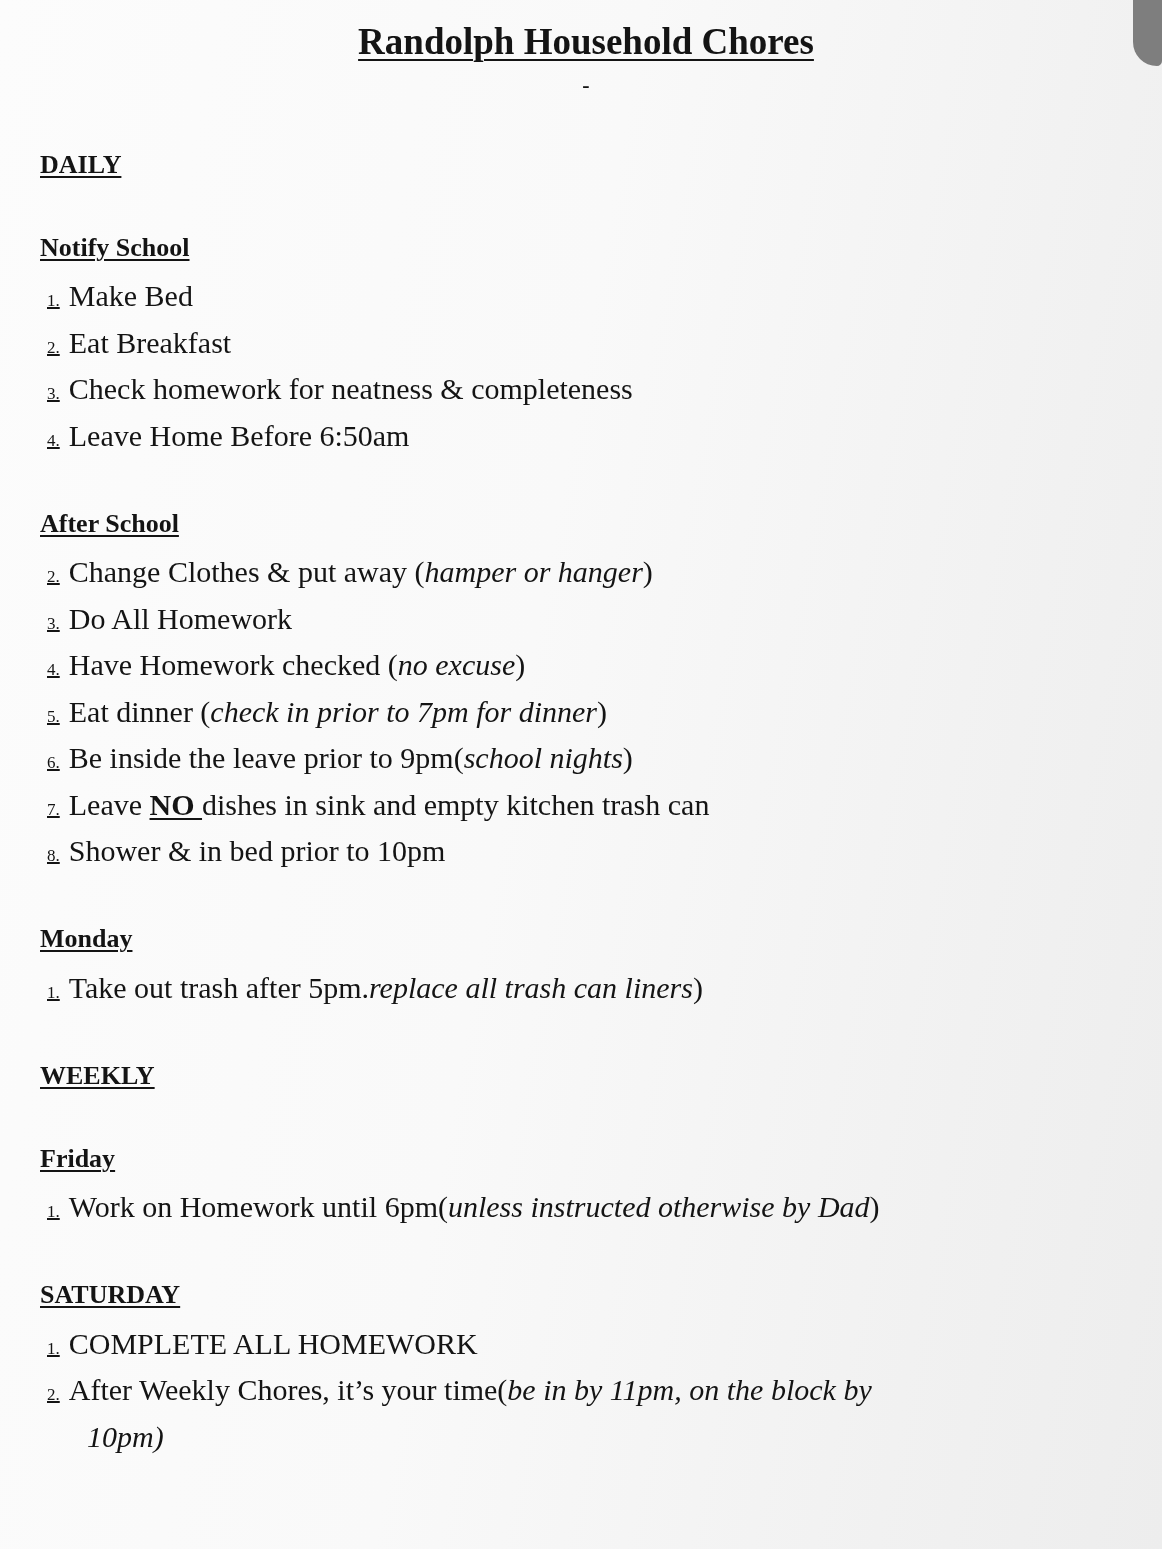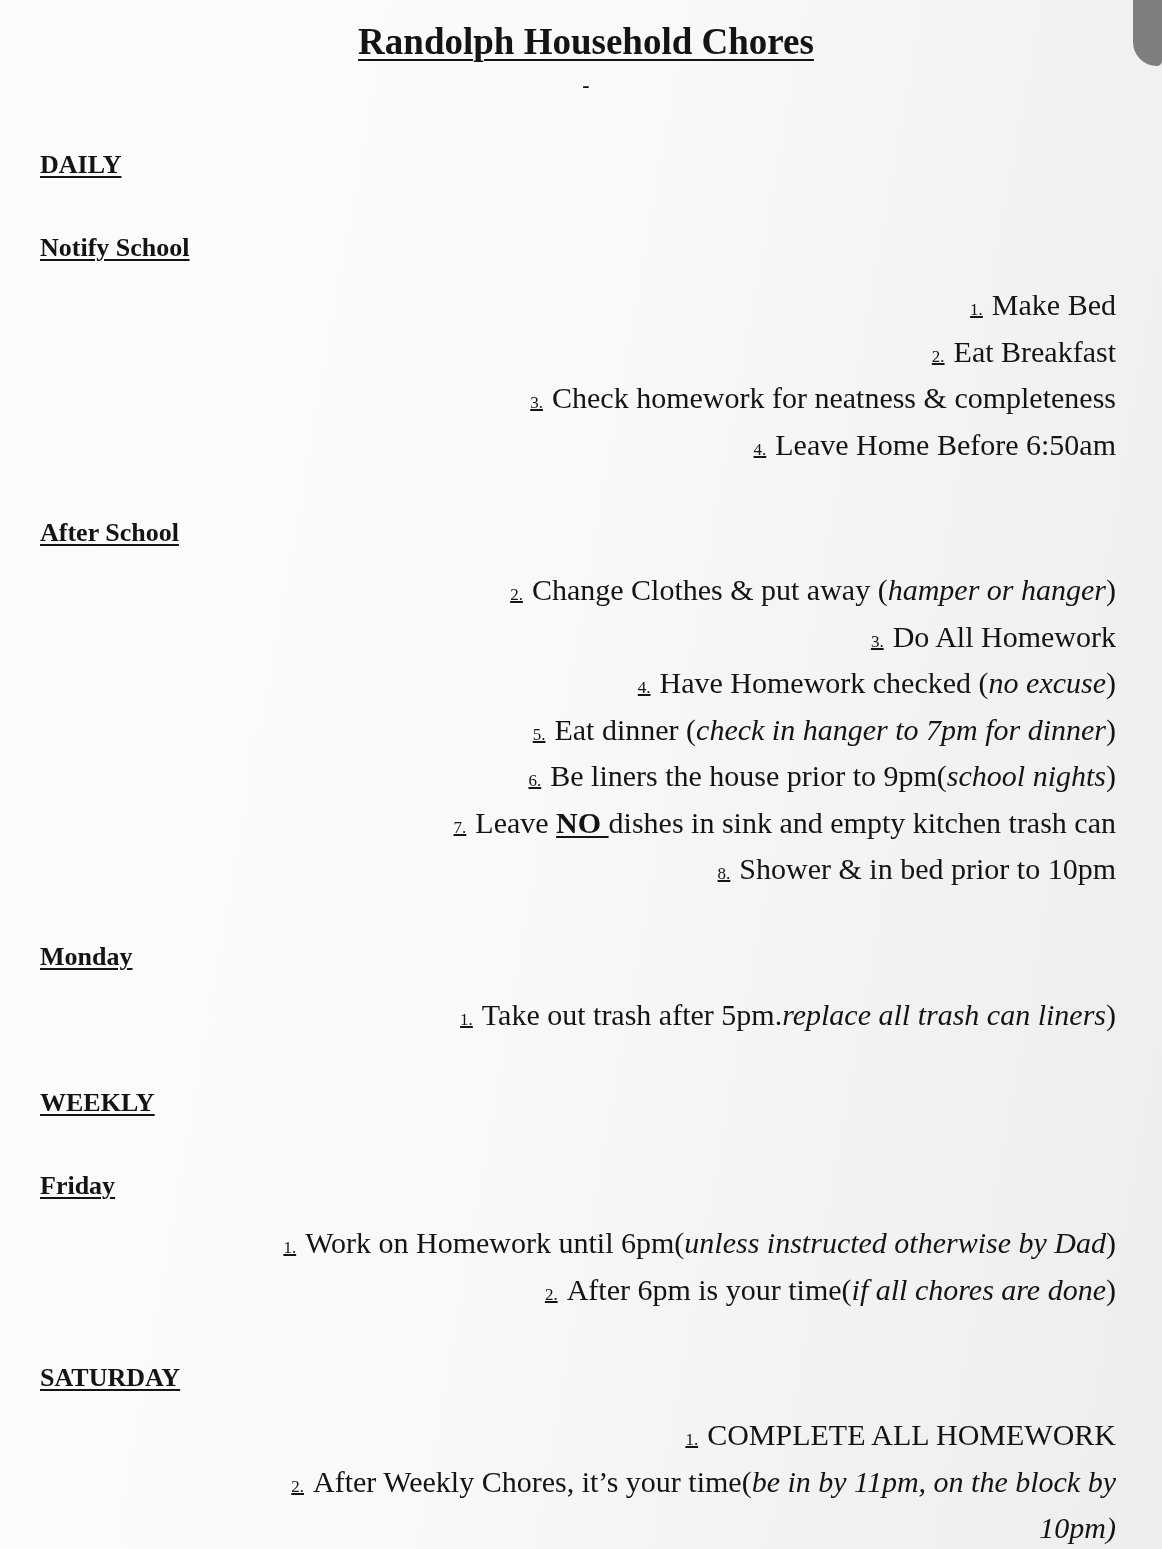--- a/index.html
+++ b/index.html
@@ -38,24 +38,23 @@
     text-decoration-thickness: 2px;
     text-underline-offset: 3px;
   }
   .group-heading, .section-heading {
     font-size: 26px;
     font-weight: bold;
     line-height: 41.5px;
     margin-top: 41.5px;
   }
   ol.chore-list {
-    margin: 16px;
+    margin: 7px;
     padding: 0;
     list-style: none;
-    text-align: right;
   }
   ol.chore-list li {
     font-size: 30px;
     line-height: 41.5px;
     margin-left: 40px;
     text-indent: -40px;
   }
   .num {
     font-size: 17px;
     text-decoration: underline;
@@ -95,34 +94,33 @@
         <li><span class="num">1.</span><span class="seg-normal">Make Bed</span></li>
         <li><span class="num">2.</span><span class="seg-normal">Eat Breakfast</span></li>
         <li><span class="num">3.</span><span class="seg-normal">Check homework for neatness &amp; completeness</span></li>
         <li><span class="num">4.</span><span class="seg-normal">Leave Home Before 6:50am</span></li>
       </ol>
       <div class="section-heading"><span class="u">After School</span></div>
       <ol class="chore-list">
         <li><span class="num">2.</span><span class="seg-normal">Change Clothes &amp; put away (</span><span class="seg-italic">hamper or hanger</span><span class="seg-normal">)</span></li>
         <li><span class="num">3.</span><span class="seg-normal">Do </span><span class="seg-bold">All</span><span class="seg-normal"> Homework</span></li>
         <li><span class="num">4.</span><span class="seg-normal">Have Homework checked (</span><span class="seg-italic">no excuse</span><span class="seg-normal">)</span></li>
-        <li><span class="num">5.</span><span class="seg-normal">Eat dinner (</span><span class="seg-italic">check in hanger to 7pm for dinner</span><span class="seg-normal">)</span></li>
-        <li><span class="num">6.</span><span class="seg-normal">Be liners the house prior to 9pm(</span><span class="seg-italic">school nights</span><span class="seg-normal">)</span></li>
+        <li><span class="num">5.</span><span class="seg-normal">Eat dinner (</span><span class="seg-italic">check in prior to 7pm for dinner</span><span class="seg-normal">)</span></li>
+        <li><span class="num">6.</span><span class="seg-normal">Be inside the leave prior to 9pm(</span><span class="seg-italic">school nights</span><span class="seg-normal">)</span></li>
         <li><span class="num">7.</span><span class="seg-bold">Leave </span><span class="seg-bold-underline">NO </span><span class="seg-bold">dishes in sink and empty kitchen trash can</span></li>
         <li><span class="num">8.</span><span class="seg-normal">Shower &amp; in bed prior to 10pm</span></li>
       </ol>
       <div class="section-heading"><span class="u">Monday</span></div>
       <ol class="chore-list">
         <li><span class="num">1.</span><span class="seg-normal">Take out trash after 5pm.</span><span class="seg-italic">replace all trash can liners</span><span class="seg-normal">)</span></li>
       </ol>
       <div class="group-heading"><span class="u">WEEKLY</span></div>
       <div class="section-heading"><span class="u">Friday</span></div>
       <ol class="chore-list">
         <li><span class="num">1.</span><span class="seg-normal">Work on Homework until 6pm(</span><span class="seg-italic">unless instructed otherwise by Dad</span><span class="seg-normal">)</span></li>
-        <li><span class="num">2.</span><span class="seg-normal">After 6pm is your time(</span><span class="seg-italic">if all chores are done</span><span class="seg-normal">)</span></li>
       </ol>
       <div class="section-heading"><span class="u">SATURDAY</span></div>
       <ol class="chore-list">
         <li><span class="num">1.</span><span class="seg-normal">COMPLETE ALL HOMEWORK</span></li>
         <li><span class="num">2.</span><span class="seg-normal">After Weekly Chores, it’s your time(</span><span class="seg-italic">be in by 11pm, on the block by</span><br><span class="seg-italic">10pm)</span></li>
       </ol>
     </div>
 </div>
 
 <div class="scrollbar-thumb" style="background: rgb(126, 126, 126);"></div>

